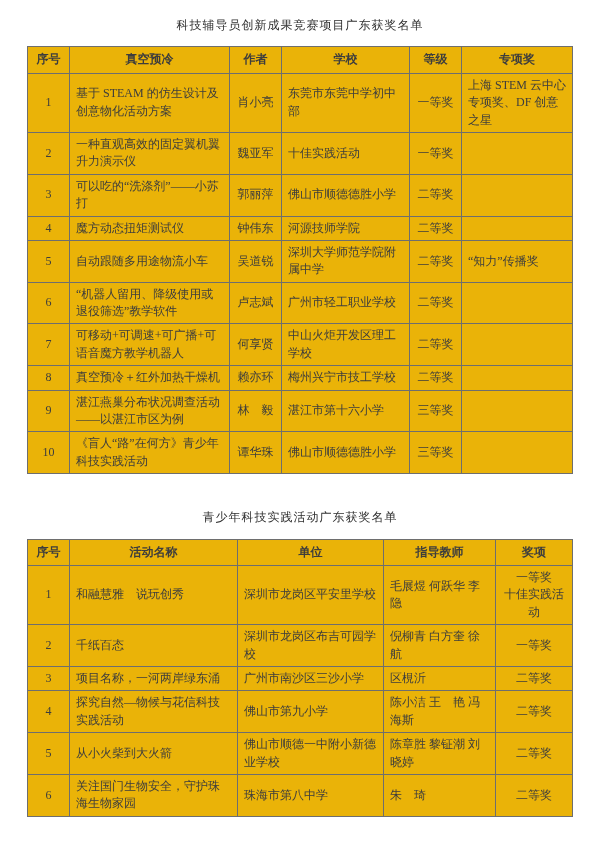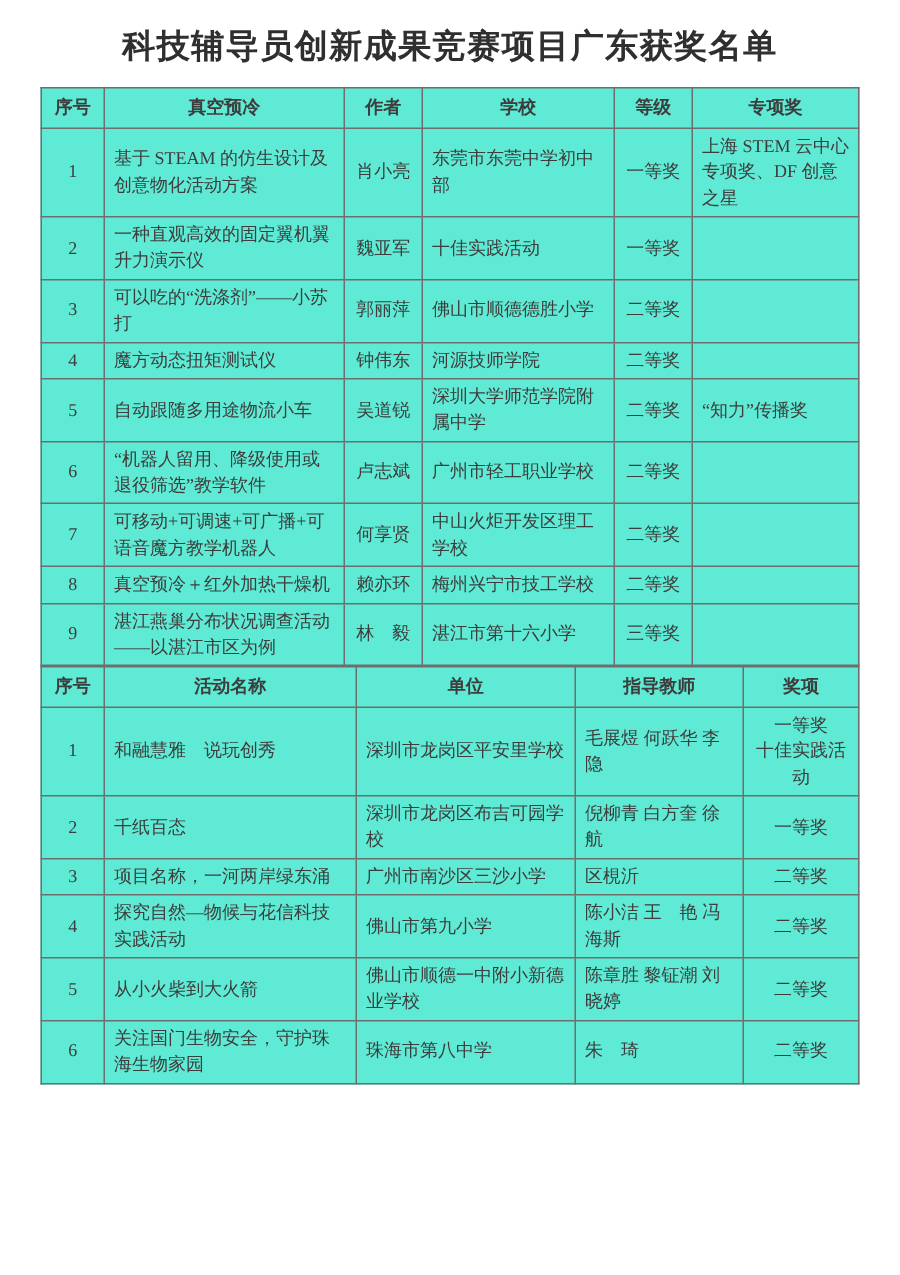--- a/index.html
+++ b/index.html
@@ -16,36 +16,36 @@
   }
   .page {
     width: 600px;
     height: 850px;
     background: #ffffff;
     box-sizing: border-box;
     padding-top: 18px;
   }
   .doc-title {
     text-align: center;
-    font-size: 22px;
-    font-weight: bold;
+    font-size: 12px;
+    font-weight: normal;
     color: #2f2f2f;
     letter-spacing: 1px;
     margin: 0 0 14px 0;
     line-height: 1.2;
   }
   .section-2 .doc-title {
     margin-top: 36px;
   }
   table.awards {
     border-collapse: collapse;
     table-layout: fixed;
     margin: 0 auto;
     width: 545px;
-    background: #5eead4;
+    background: #eab308;
   }
   table.awards th,
   table.awards td {
     border: 1px solid #6e6e6e;
     font-size: 12px;
     line-height: 1.45;
     padding: 3px 6px;
     vertical-align: middle;
     white-space: pre-line;
     word-break: break-all;
@@ -166,25 +166,34 @@
             <td></td>
           </tr>
           <tr>
             <td>9</td>
             <td>湛江燕巢分布状况调查活动——以湛江市区为例</td>
             <td>林　毅</td>
             <td>湛江市第十六小学</td>
             <td>三等奖</td>
             <td></td>
           </tr>
+          <tr>
+            <td>10</td>
+            <td>《盲人“路”在何方》青少年科技实践活动</td>
+            <td>谭华珠</td>
+            <td>佛山市顺德德胜小学</td>
+            <td>三等奖</td>
+            <td></td>
+          </tr>
         </tbody>
       </table>
   </section>
 
   <section class="section-2">
+    <h1 class="doc-title">青少年科技实践活动广东获奖名单</h1>
     <table class="awards tbl-1">
       <colgroup>
         <col style="width:42px">
         <col style="width:168px">
         <col style="width:146px">
         <col style="width:112px">
         <col style="width:77px">
       </colgroup>
     <thead>
           <tr>

